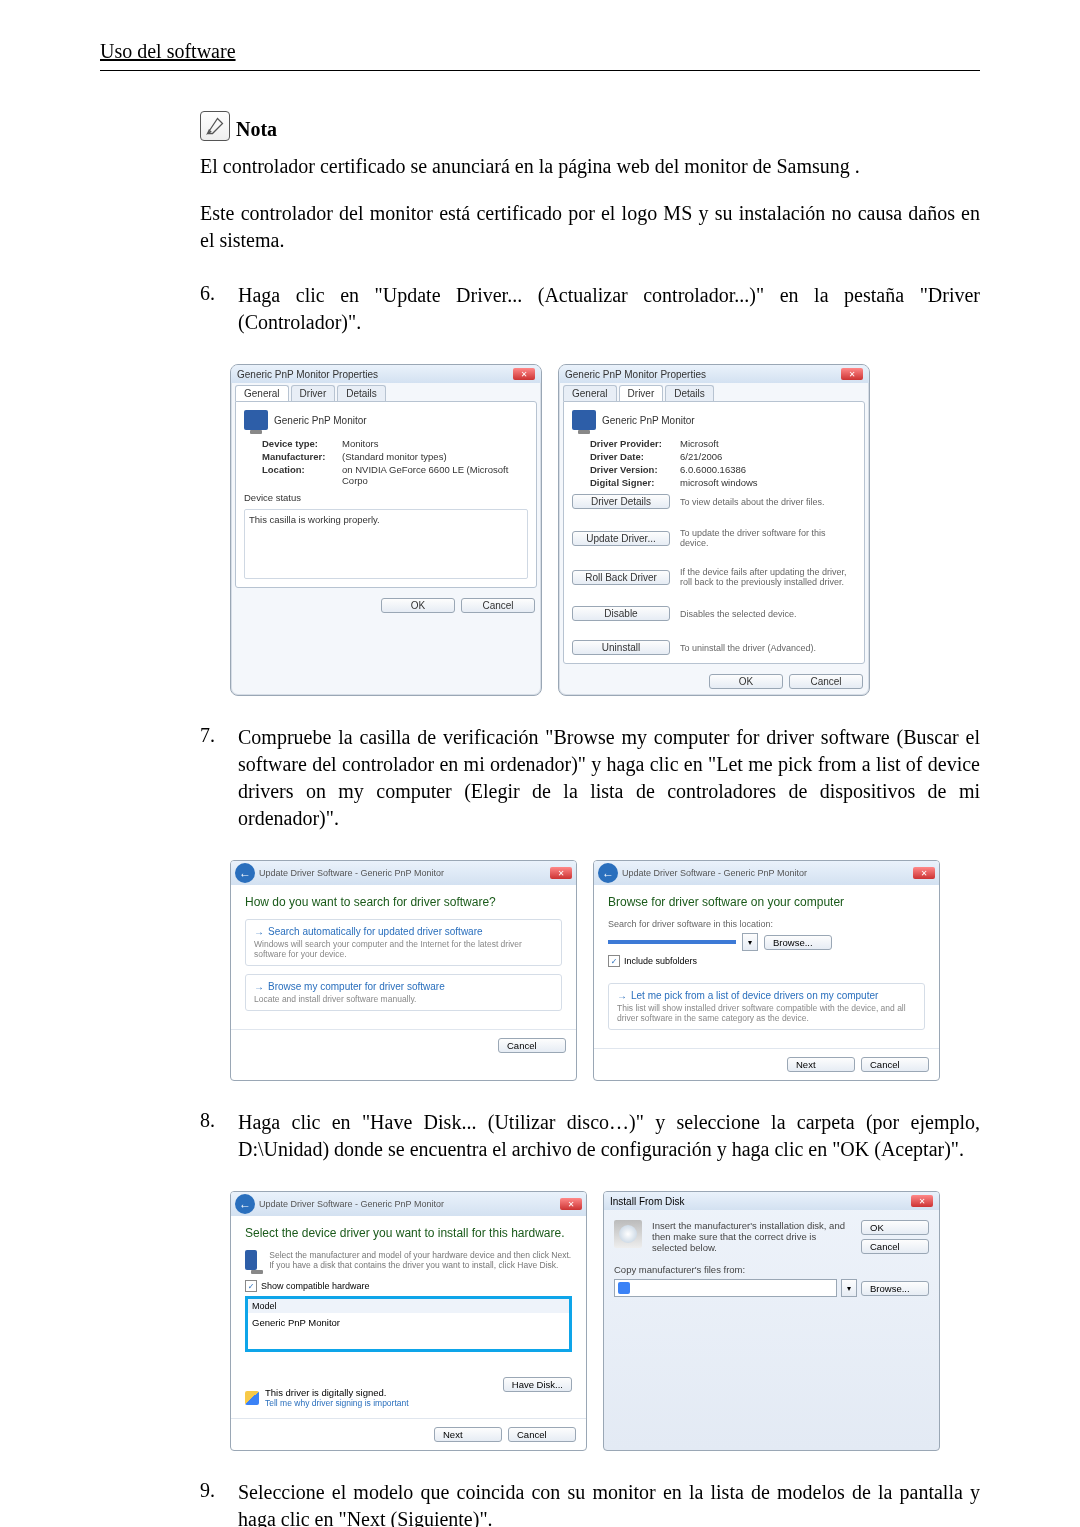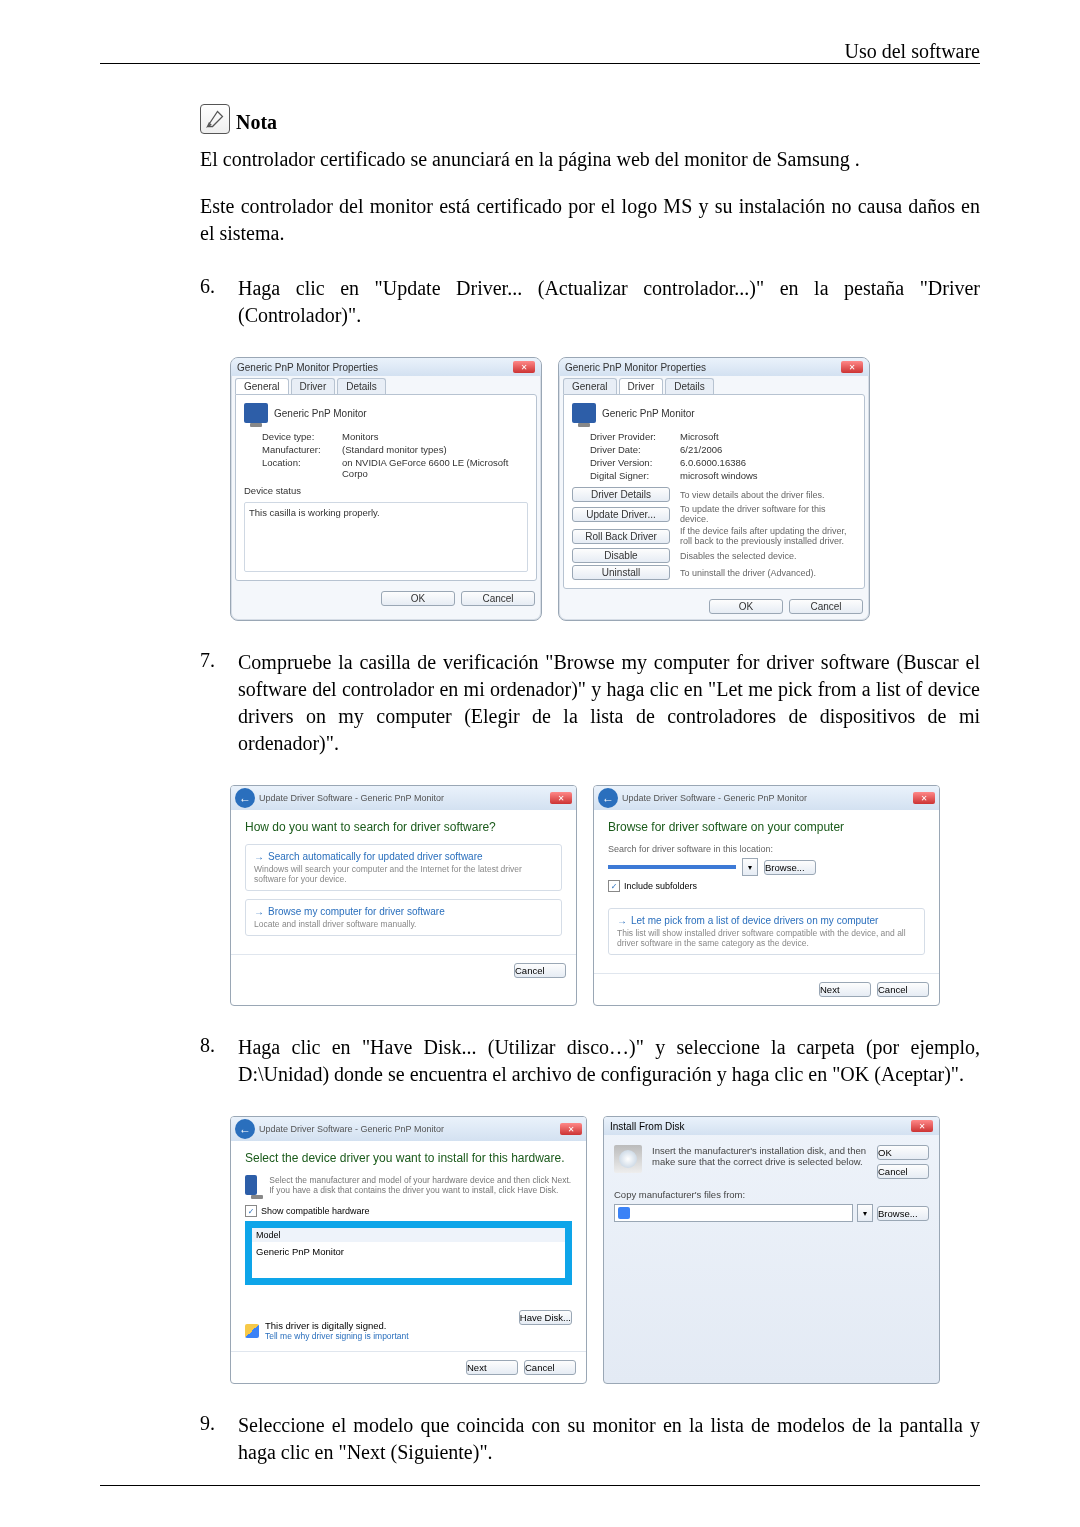--- a/index.html
+++ b/index.html
@@ -10,25 +10,26 @@
   }
   .page {
     width: 1080px;
     min-height: 1527px;
     margin: 0 auto;
     position: relative;
     box-sizing: border-box;
     padding: 40px 100px 80px 100px;
   }
   .header {
-    text-align: right;
+    text-align: left;
     font-size: 20px;
-    padding-bottom: 0;
+    padding-bottom: 7px;
     border-bottom: 1px solid #000;
     margin-bottom: 40px;
+    text-decoration: underline;
   }
   .content {
     margin-left: 100px;
     margin-right: 0;
   }
   .note-row {
     display: flex;
     align-items: flex-end;
     gap: 6px;
     margin-bottom: 10px;
@@ -122,21 +123,21 @@
   }
   .mon-icon::after{content:"";position:absolute;bottom:-4px;left:6px;width:12px;height:4px;background:#888;border-radius:1px;}
   .kv-grid {
     display:grid;
     grid-template-columns: 80px 1fr;
     row-gap: 2px;
     font-size: 9.5px;
     margin-left: 18px;
     margin-bottom: 6px;
   }
-  .kv-label{color:#333;}
+  .kv-label{color:#333;font-weight:bold;}
   .kv-val{color:#333;}
   .groupbox {
     border:1px solid #cfd8e3;
     border-radius:2px;
     padding:4px;
     margin-top:6px;
     height:60px;
     overflow:auto;
     font-size:9.5px;
   }
@@ -151,21 +152,21 @@
     padding:1px 8px;
     font-size:10px;
     background:linear-gradient(#fdfdfd,#e6ecf4);
     border:1px solid #9aa7b5;
     border-radius:3px;
     text-align:center;
   }
   .btncol {
     display:flex;
     flex-direction:column;
-    gap:2px;
+    gap:19px;
   }
   .actionrow { display:flex; gap:10px; align-items:center; }
   .actionrow .desc{font-size:9px;color:#666;flex:1;}
   
   .wiz {
     width: 345px;
     background:#fff;
     border:1px solid #9aa7b5;
     border-radius:4px;
     font-family:"Segoe UI",Tahoma,sans-serif;
@@ -182,21 +183,21 @@
     border:1px solid #d5ddE7;border-radius:3px;
     padding:6px 8px;margin-bottom:8px;
   }
   .wiz .choice .t{color:#2a6fbd;font-size:10px;display:flex;gap:4px;align-items:center;}
   .wiz .choice .d{color:#888;font-size:8.5px;margin-top:2px;}
   .wiz .fld{
     background:#3d7ad6;color:#fff;font-size:9px;
     padding:2px 4px;display:inline-block;min-width:120px;
   }
   .wiz .ftr{display:flex;justify-content:flex-end;gap:6px;padding:8px 10px;border-top:1px solid #e0e6ee;}
-  .small-btn{min-width:50px;padding:1px 0;font-size:9.5px;background:linear-gradient(#fdfdfd,#e6ecf4);border:1px solid #9aa7b5;border-radius:3px;}
+  .small-btn{min-width:50px;padding:1px 8px;font-size:9.5px;background:linear-gradient(#fdfdfd,#e6ecf4);border:1px solid #9aa7b5;border-radius:3px;}
   .checkbox{display:flex;gap:4px;align-items:center;font-size:9px;margin-top:4px;}
   .cb{width:10px;height:10px;border:1px solid #888;background:#fff;display:inline-flex;align-items:center;justify-content:center;font-size:8px;color:#2a6fbd;}
   .arrow{color:#2a6fbd;font-weight:bold;}
   
   .ifd {
     width: 335px;
     background:linear-gradient(#eef3fa,#e3eaf4);
     border:1px solid #9aa7b5;
     border-radius:4px;
     font-family:"Segoe UI",Tahoma,sans-serif;
@@ -443,21 +444,21 @@
         <div class="body">
           <div class="heading">Select the device driver you want to install for this hardware.</div>
           <div style="display:flex;gap:12px;align-items:flex-start;">
             <div class="mon-icon"></div>
             <div style="font-size:8.5px;color:#777;">Select the manufacturer and model of your hardware device and then click Next. If you have a disk that contains the driver you want to install, click Have Disk.</div>
           </div>
           <div class="checkbox" style="margin-top:10px;">
             <span class="cb">✓</span>
             <span>Show compatible hardware</span>
           </div>
-          <div style="border:7px solid #0ea5e9;margin-top:4px;">
+          <div style="border:3px solid #0ea5e9;margin-top:4px;">
             <div style="background:#eef3fa;padding:2px 4px;font-size:9px;">Model</div>
             <div style="padding:4px;font-size:9.5px;height:28px;">
               <span>Generic PnP Monitor</span>
             </div>
           </div>
           <div class="sig-row" style="justify-content:space-between;padding:8px 0 0 0;">
             <div style="display:flex;gap:6px;align-items:center;margin-top:27px;">
               <div class="shield"></div>
               <div>
                 <div>This driver is digitally signed.</div>

